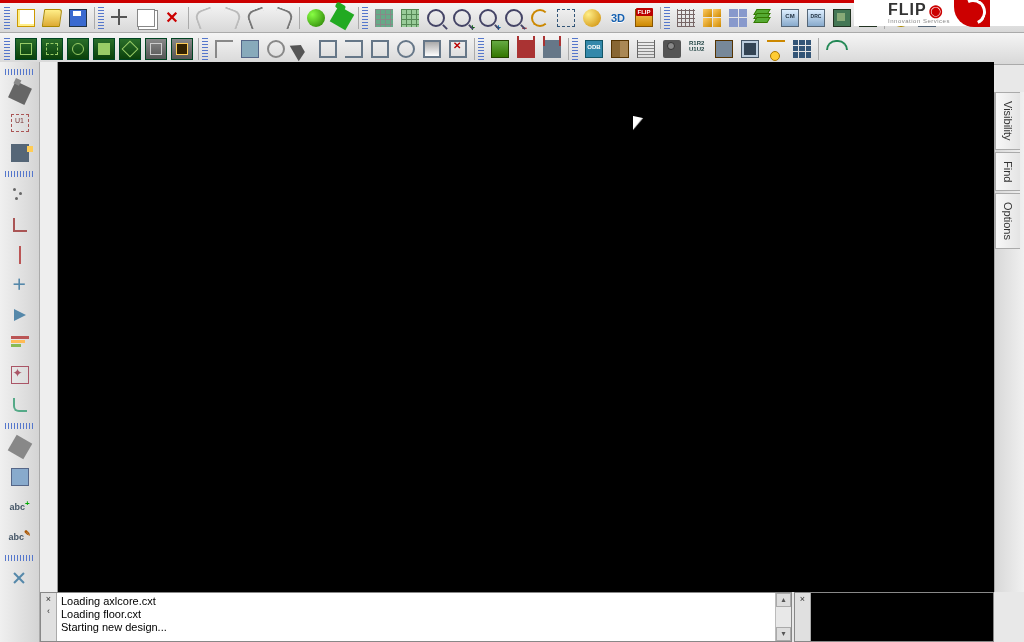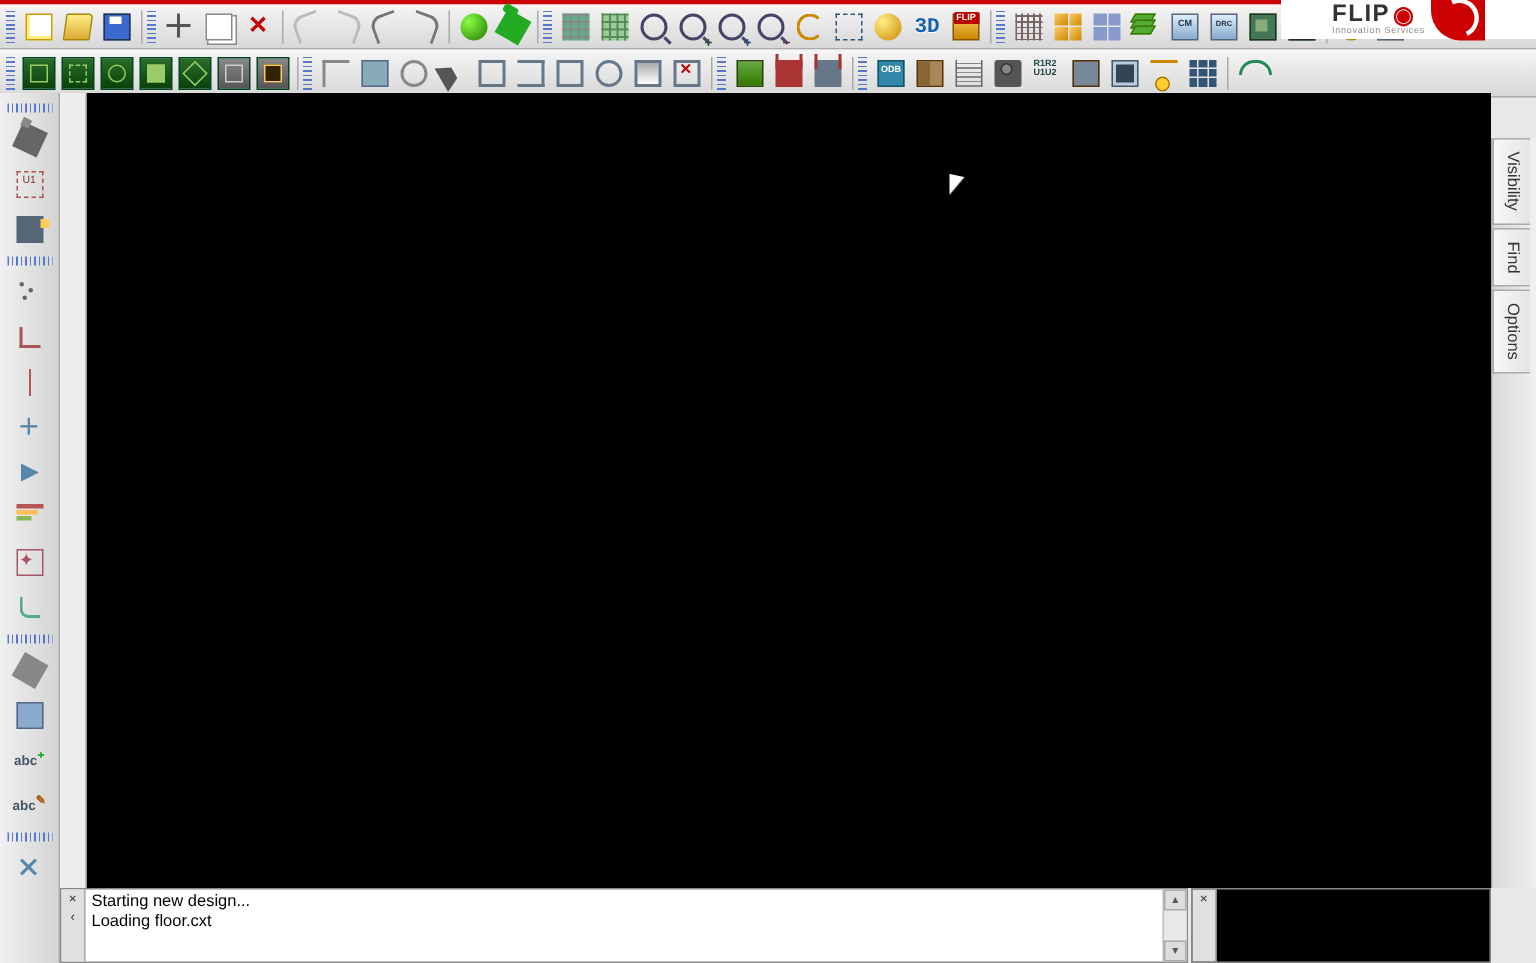--- a/index.html
+++ b/index.html
@@ -14,21 +14,21 @@
   .logo-red::after{ content:""; position:absolute; width:20px; height:20px; border:3px solid #fff; border-radius:50%; border-left-color:transparent; border-bottom-color:transparent; top:2px; left:6px; transform:rotate(20deg);}
   
   
   .toolbar-row { display: flex; align-items: center; background: linear-gradient(#f5f5f5,#d8d8d8); border-bottom: 1px solid #aaa; height: 30px; padding: 2px 4px; }
   .toolbar-row.row1 { height:30px; }
   .toolbar-row.row2 { height:32px; }
   .grip { width:6px; height:22px; background: repeating-linear-gradient(0deg,#5577cc 0 1px, transparent 1px 3px); margin-right:3px; flex-shrink:0;}
   .sep { width:1px; height:22px; background:#aaa; margin:0 3px; flex-shrink:0;}
   .tbtn { width:24px; height:24px; border:1px solid transparent; border-radius:2px; display:flex; align-items:center; justify-content:center; margin:0 1px; cursor:pointer; flex-shrink:0; position:relative;}
   .tbtn svg, .tbtn .ico { width:18px; height:18px; }
-  .tbtn .txt3d { font-size:14px; font-weight:bold; color:#1560b0; text-shadow:0 1px 0 #fff;font-family:Liberation Mono, monospace;}
+  .tbtn .txt3d { font-size:11px; font-weight:bold; color:#1560b0; text-shadow:0 1px 0 #fff;}
   .tbtn .fliptxt { font-size:6px; font-weight:bold; background:#b00; color:#fff; padding:1px 2px; border-radius:1px; position:absolute; top:1px;}
   
   
   .ico { display:block; position:relative; }
   .ico-new { width:14px; height:16px; background:#fff; border:1px solid #c90; box-shadow: inset 2px -2px 0 #fe8;}
   .ico-open { width:16px; height:12px; background:linear-gradient(#fe8,#da3); border:1px solid #a80; border-radius:1px 3px 1px 1px; transform:skewX(-8deg);}
   .ico-save { width:14px; height:14px; background:#3a6ad0; border:1px solid #234; position:relative;}
   .ico-save::after{content:"";position:absolute;top:1px;left:3px;width:8px;height:5px;background:#fff;}
   .ico-move { width:16px; height:16px; position:relative;}
   .ico-move::before,.ico-move::after{content:"";position:absolute;background:#555;}
@@ -495,22 +495,23 @@
   <div class="vtab">Options</div>
 </div>
 
 <div class="cmdwin">
   <div class="cmd-left">
     <div class="cmd-close">
         <span>×</span>
         <span>‹</span>
       </div>
     <div class="cmd-body">
+      <div class="cmd-line">Loading axlcore.cxt</div>
+      <div class="cmd-line">Loading floor.cxt</div>
       <div class="cmd-line">Starting new design...</div>
-      <div class="cmd-line">Loading floor.cxt</div>
     </div>
     <div class="cmd-scroll">
       <div class="arr">▴</div>
       <div class="track"></div>
       <div class="arr">▾</div>
     </div>
   </div>
   <div class="cmd-right">
     <div class="cmd-close">
         <span>×</span>

